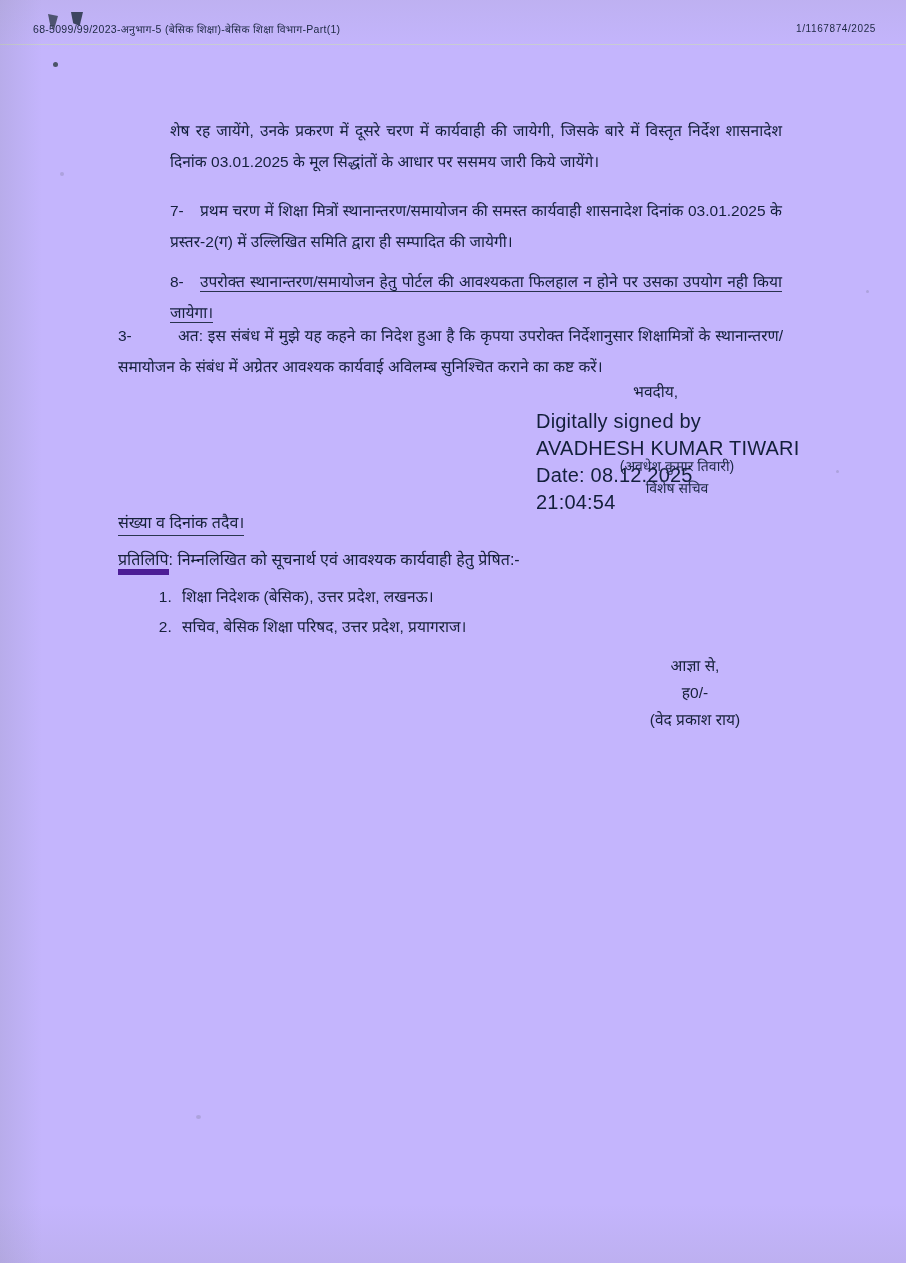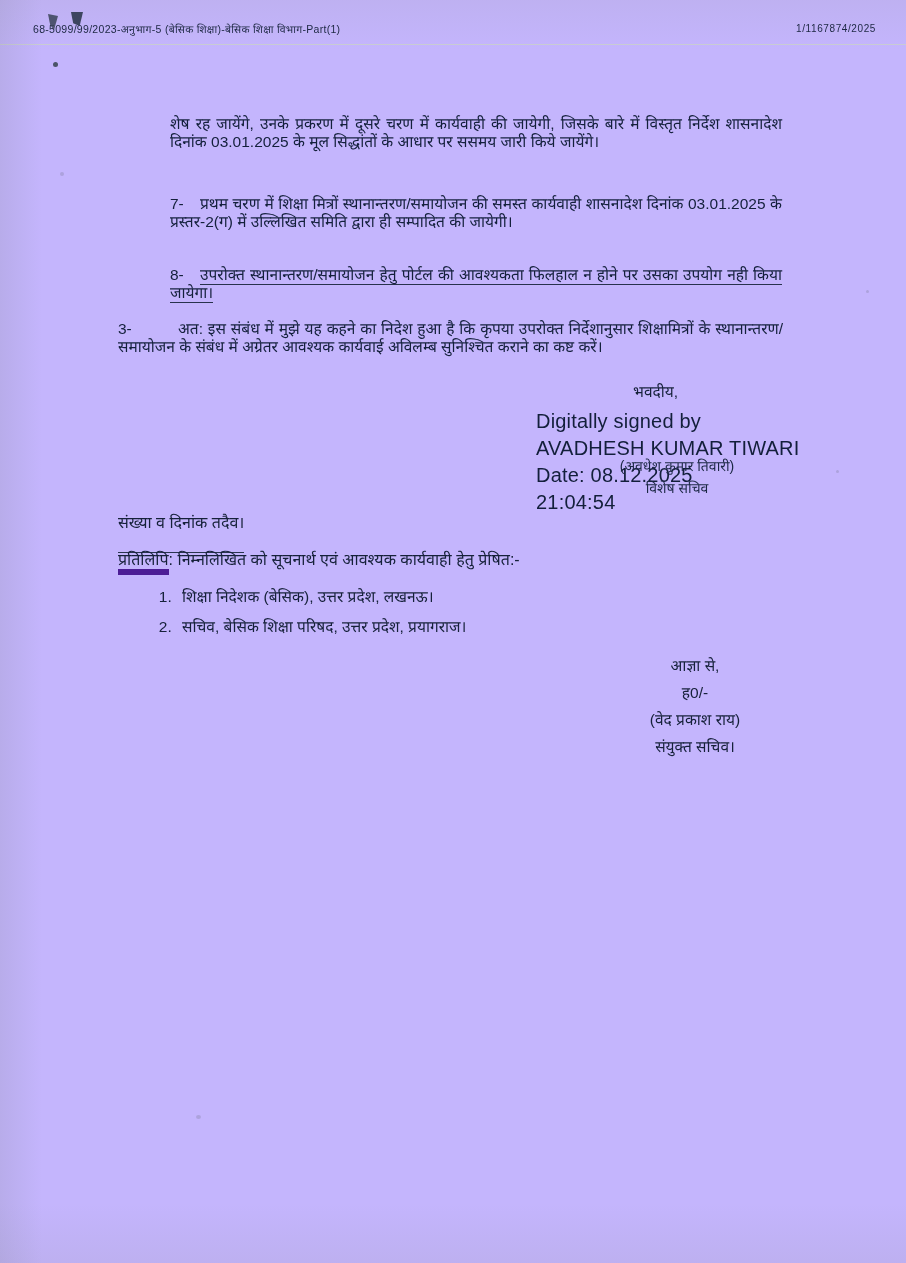--- a/index.html
+++ b/index.html
@@ -110,21 +110,21 @@
     position: absolute;
     left: 0;
     top: 0;
     width: 906px;
     z-index: 4;
   }
 
   .para {
     position: absolute;
     font-size: 15.5px;
-    line-height: 18px;
+    line-height: 31px;
     color: #14203c;
     text-align: justify;
   }
   .para.hindi {
     font-family: "Liberation Sans", "DejaVu Sans", sans-serif;
   }
 
   .num {
     display: inline-block;
     min-width: 30px;
@@ -166,21 +166,21 @@
     text-align: center;
     width: 210px;
   }
 
   .sankhya {
     position: absolute;
     left: 118px;
     top: 511px;
     font-size: 16px;
     border-bottom: 1px solid #2a3550;
-    padding-bottom: 19px;
+    padding-bottom: 2px;
   }
   .pratilipi {
     position: absolute;
     left: 118px;
     top: 548px;
     font-size: 16px;
   }
   .pratilipi .lbl {
     border-bottom: 6px solid #4c1d95;
     padding-bottom: 1px;
@@ -267,17 +267,16 @@
 
     <ol class="copy-list hindi">
       <li>शिक्षा निदेशक (बेसिक), उत्तर प्रदेश, लखनऊ।</li>
       <li>सचिव, बेसिक शिक्षा परिषद, उत्तर प्रदेश, प्रयागराज।</li>
     </ol>
 
     <div class="agya hindi">
       <div>आज्ञा से,</div>
       <div>ह0/-</div>
       <div>(वेद प्रकाश राय)</div>
-      <div>संयुक्त सचिव।</div>
     </div>
 
   </div>
 </div>
 
 </body></html>

